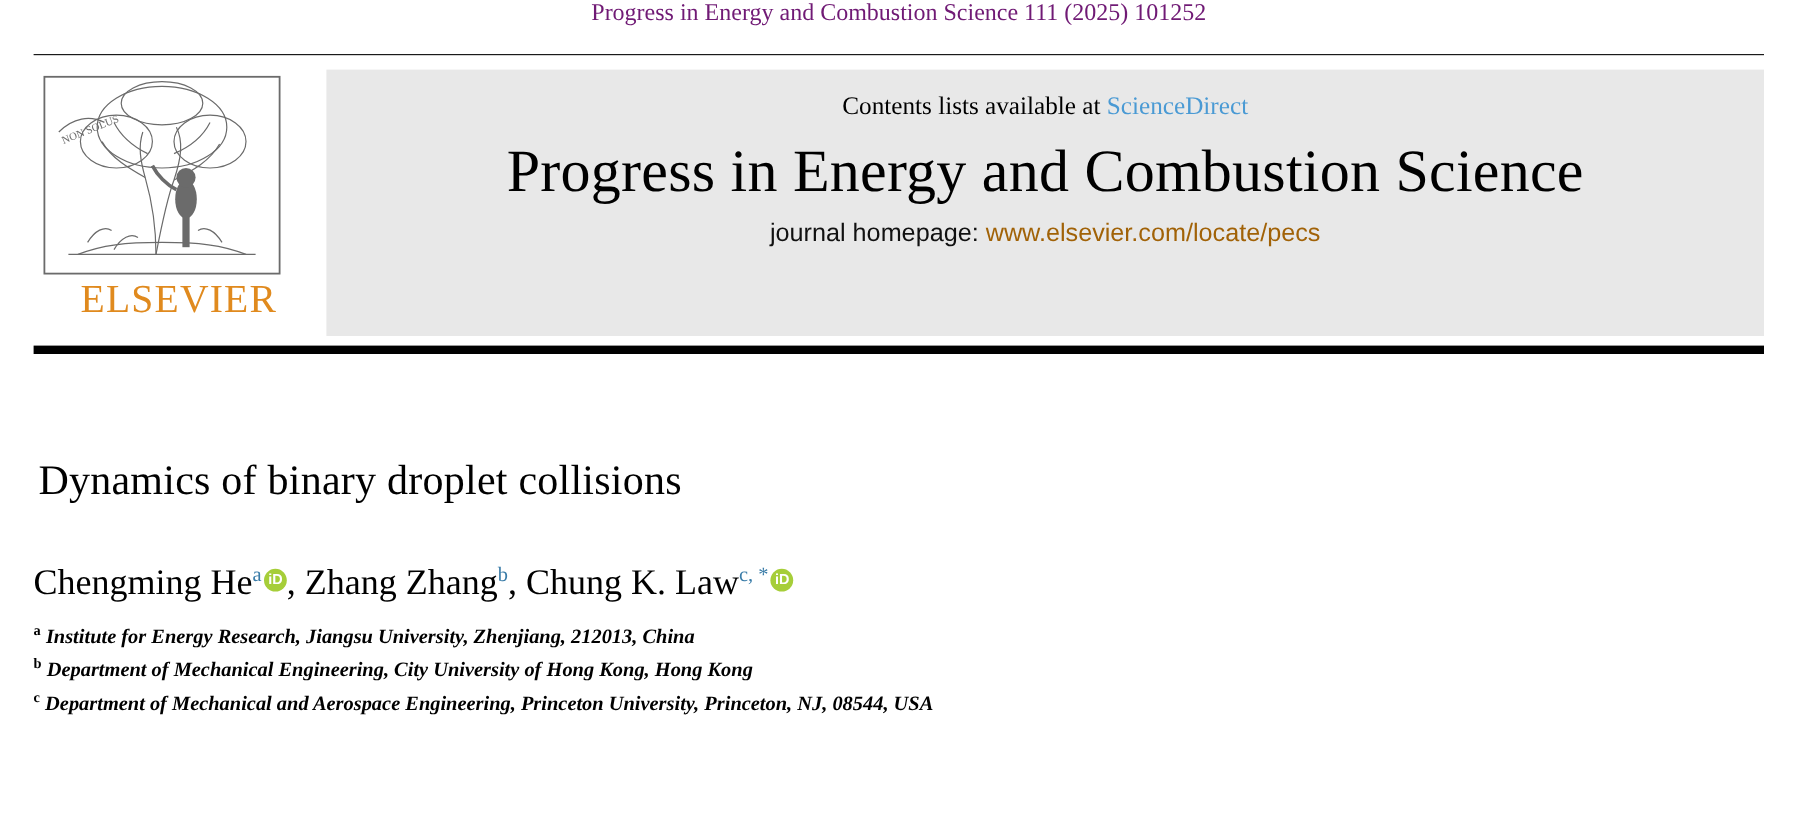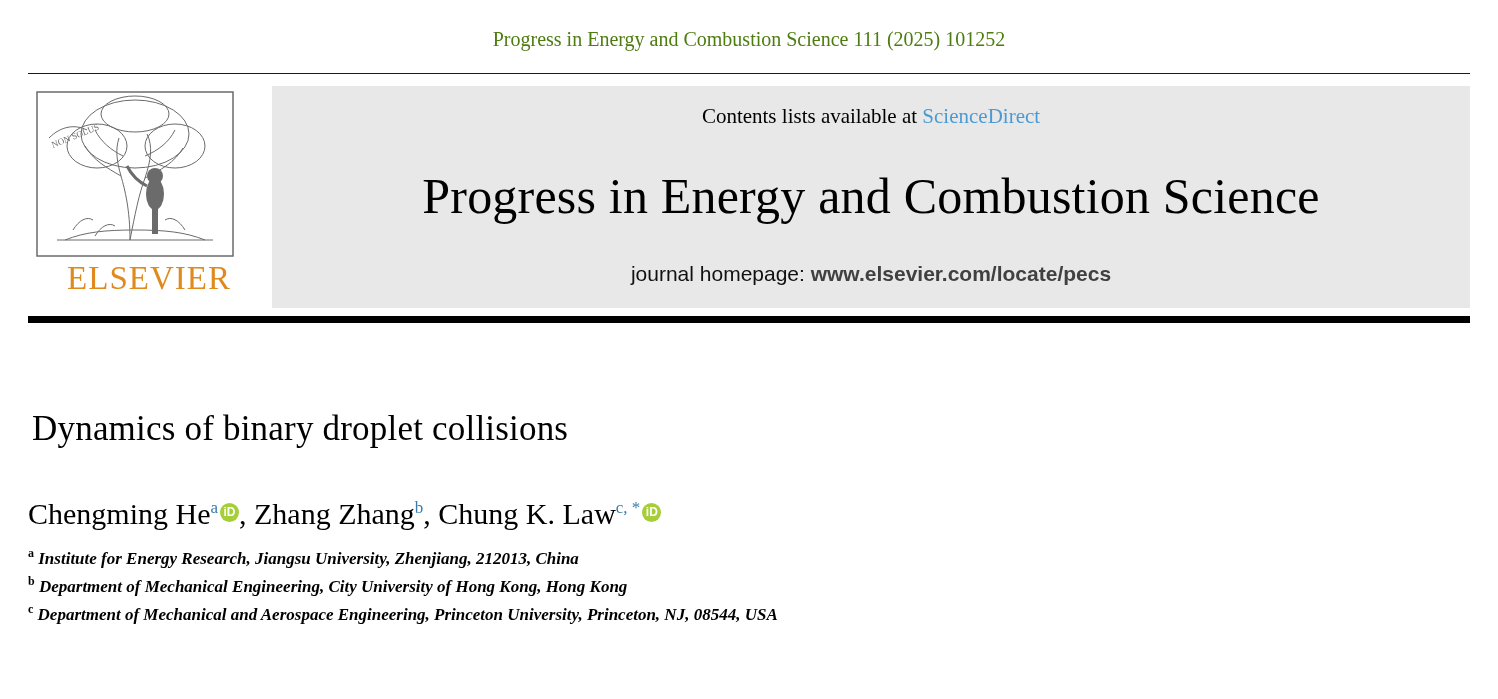--- a/index.html
+++ b/index.html
@@ -14,22 +14,21 @@
     color: #000000;
     position: relative;
     overflow: hidden;
   }
 
   
   .running-head {
     text-align: center;
     font-family: "Liberation Serif", serif;
     font-size: 20px;
-    color: #4d7c0f;
-    padding-top: 28px;
+    color: #701a75;
   }
 
   .rule-thin {
     border-top: 1px solid #1a1a1a;
     margin: 22px 28px 0 28px;
   }
 
   
   .masthead {
     display: flex;
@@ -60,21 +59,20 @@
     font-weight: normal;
     margin-left: 28px;
   }
 
   .journal-box {
     flex: 1 1 auto;
     background: #e8e8e8;
     margin-left: 30px;
     display: flex;
     flex-direction: column;
-    justify-content: space-between;
     padding: 18px 30px 22px 30px;
     box-sizing: border-box;
     gap: 12px;
   }
   .contents-line {
     text-align: center;
     font-size: 21px;
     font-family: "Liberation Serif", serif;
   }
   .contents-line a {
@@ -87,23 +85,22 @@
     font-family: "Liberation Serif", serif;
     letter-spacing: 0.2px;
   }
   .homepage-line {
     text-align: center;
     font-size: 21px;
     font-family: "Liberation Sans", sans-serif;
   }
   .homepage-line .hp-label { color: #111; }
   .homepage-line a {
-    color: #404040;
+    color: #a16207;
     text-decoration: none;
-    font-weight: bold;
   }
 
   .rule-thick {
     border-top: 7px solid #000000;
     margin: 8px 28px 0 28px;
   }
 
   
   .article {
     margin: 86px 28px 0 28px;

